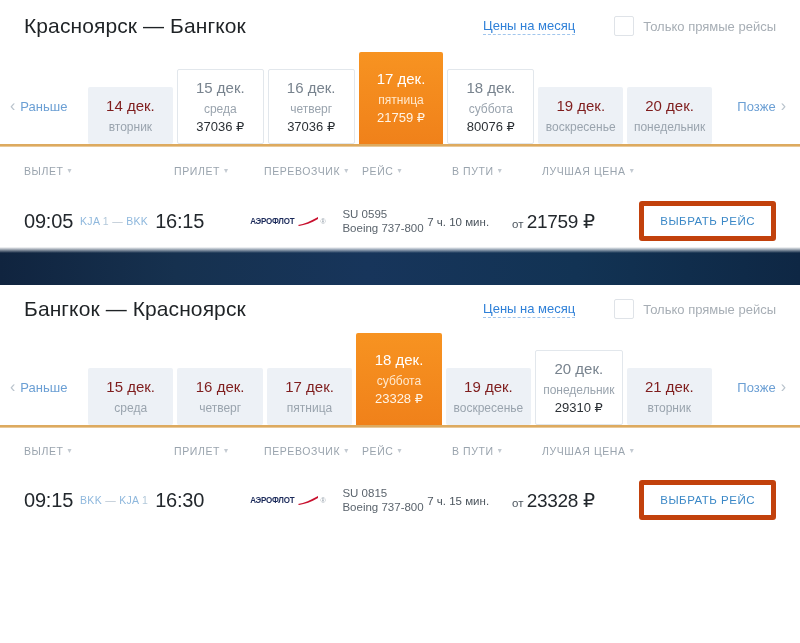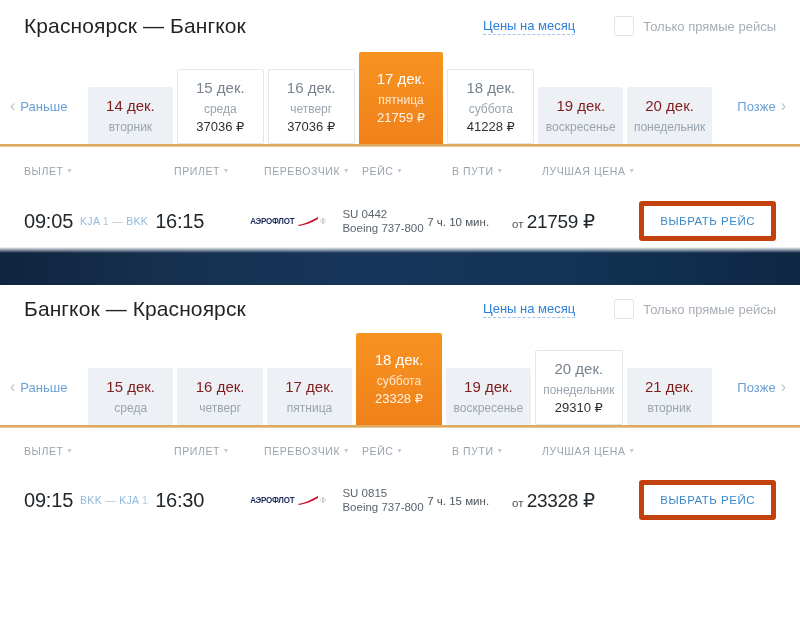--- a/index.html
+++ b/index.html
@@ -202,21 +202,21 @@
             <div class="d-price">37036 ₽</div>
           </div>
           <div class="tile selected">
             <div class="d-day">17 дек.</div>
             <div class="d-dow">пятница</div>
             <div class="d-price">21759 ₽</div>
           </div>
           <div class="tile priced">
             <div class="d-day">18 дек.</div>
             <div class="d-dow">суббота</div>
-            <div class="d-price">41228 ₽</div>
+            <div class="d-price">80076 ₽</div>
           </div>
           <div class="tile">
             <div class="d-day">19 дек.</div>
             <div class="d-dow">воскресенье</div>
           </div>
           <div class="tile">
             <div class="d-day">20 дек.</div>
             <div class="d-dow">понедельник</div>
           </div>
         </div>
@@ -277,21 +277,21 @@
           <span class="airline-logo">
             <span class="al-text">АЭРОФЛОТ</span>
             <svg class="al-swoosh" width="20" height="9" viewBox="0 0 20 9">
               <path d="M0 8 C6 7 13 4 20 0 L20 2 C13 6 7 8 1 9 Z" fill="#c8102e"></path>
             </svg>
             <span class="al-dot">®</span>
           </span>
         </div>
 
         <div class="c-flight">
-          <div class="flightno">SU 0442</div>
+          <div class="flightno">SU 0595</div>
           <div class="flightno">Boeing 737-800</div>
         </div>
 
         <div class="c-duration">
           <span class="duration">7 ч. 10 мин.</span>
         </div>
 
         <div class="c-price">
           <span class="price-cell">
             <span>от</span>

